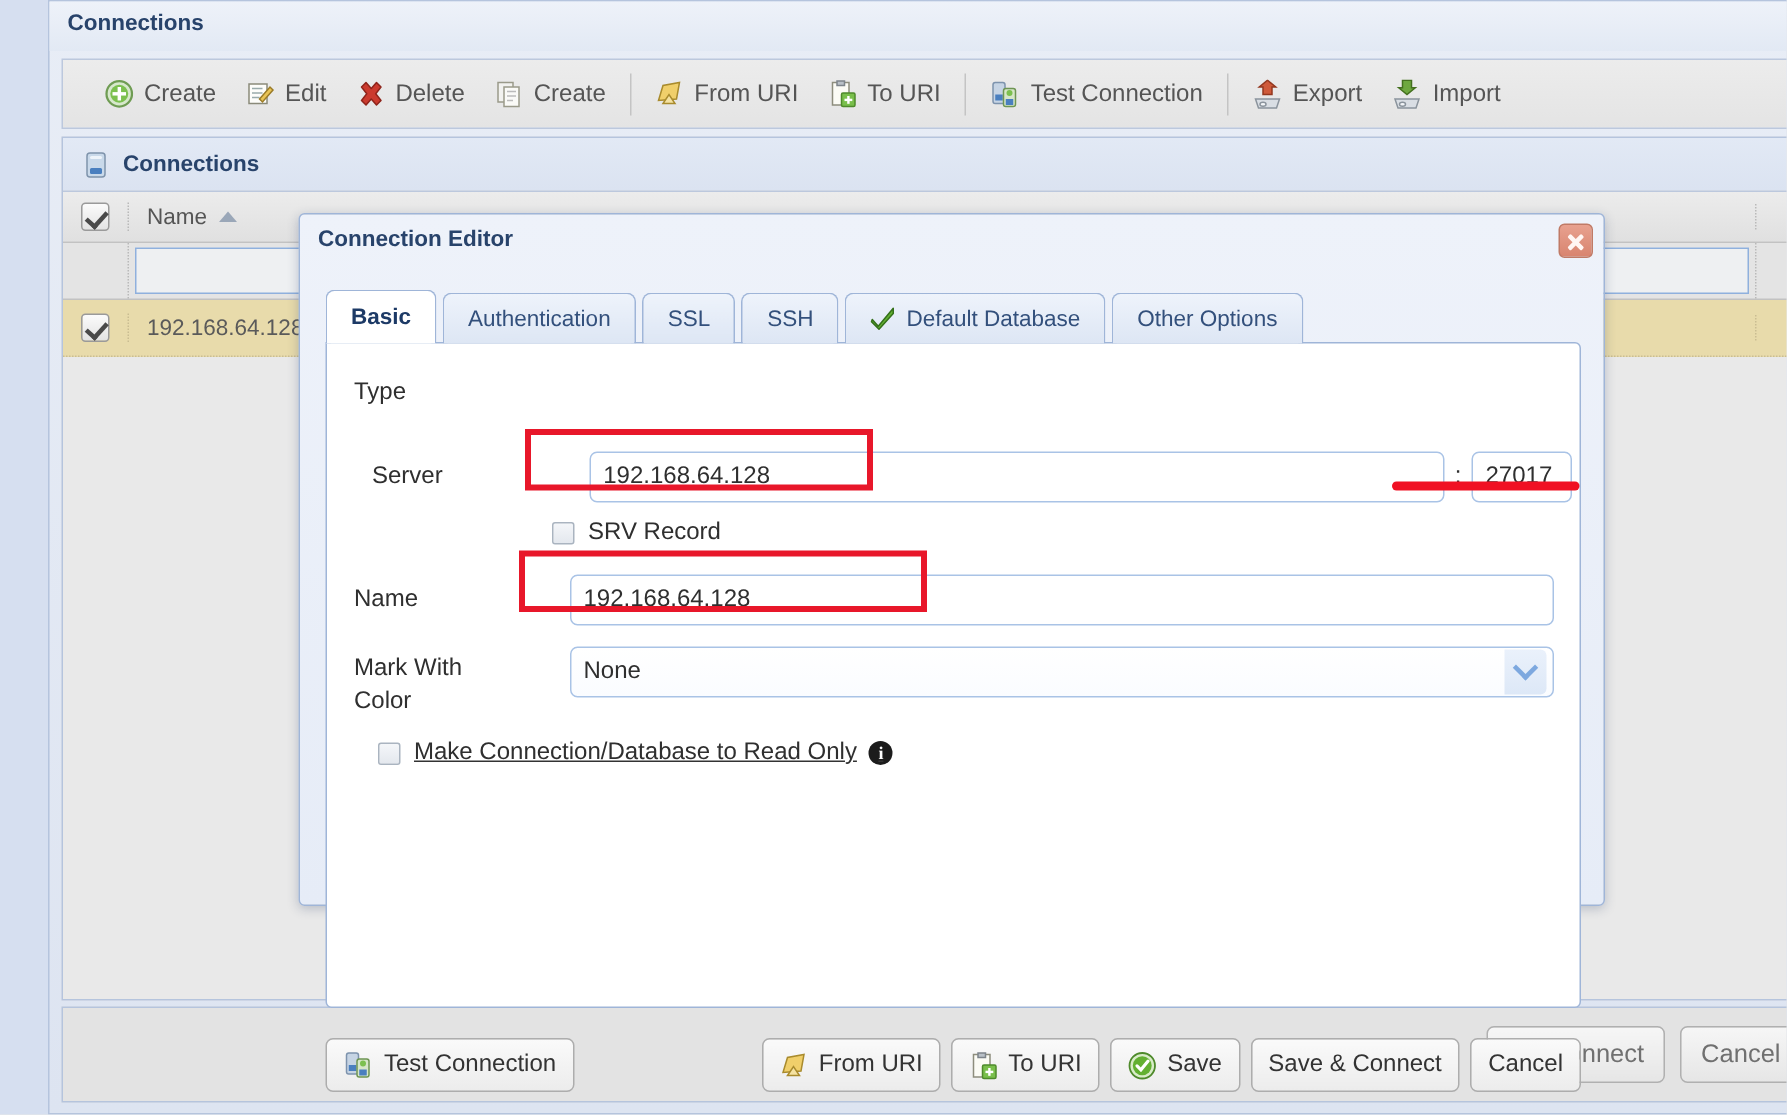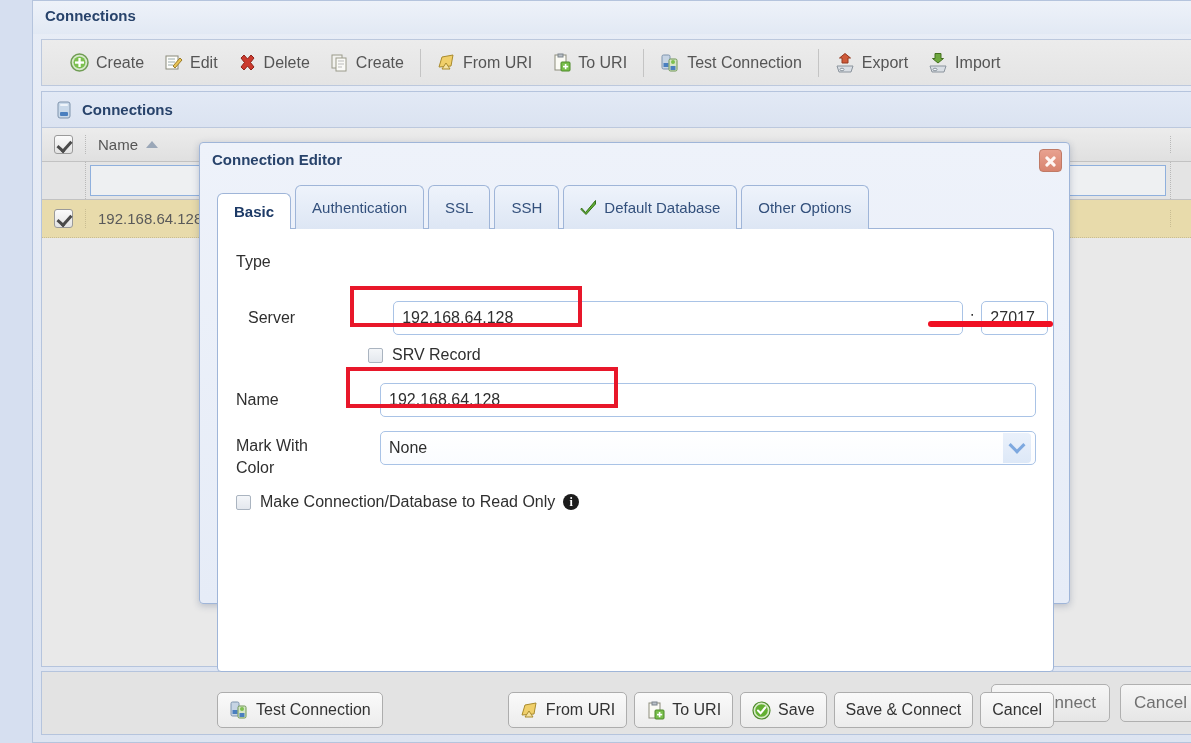--- a/index.html
+++ b/index.html
@@ -202,21 +202,21 @@
   .dlgclose::after  { transform: rotate(-45deg); }
 
   
   #tabstrip {
     position: absolute; left: 17px; top: 51px;
     width: 837px; height: 35px;
     display: flex; align-items: flex-end;
     z-index: 3;
   }
   .tab {
-    height: 44px; padding: 0 16px;
+    height: 34px; padding: 0 16px;
     display: flex; align-items: center;
     background: linear-gradient(#eef3fb, #dde6f4);
     border: 1px solid #9fb5d8;
     border-bottom: none;
     border-radius: 6px 6px 0 0;
     margin-right: 4px;
     font-size: 15px; color: #33507c;
     cursor: pointer; white-space: nowrap;
   }
   .tab.active {
@@ -573,21 +573,21 @@
         <div class="flabel" style="line-height:22px; padding-top:4px;">
           <div>Mark With</div>
           <div>Color</div>
         </div>
         <div class="fctl combo" style="width:665px;">
           <span>None</span>
           <span class="chev"></span>
         </div>
       </div>
 
-      <div class="frow cbrow" style="left:18px; top:264px;">
+      <div class="frow cbrow" style="left:34px; top:264px;text-decoration:underline;">
         <span class="chkflat"></span>
         <span class="cblabel">Make Connection/Database to Read Only</span>
         <span class="infoicon">i</span>
       </div>
     </div>
 
     <div id="dlgfooter">
       <div class="dbtn">
         <span class="ico">
           <svg width="20" height="20" viewBox="0 0 20 20">

